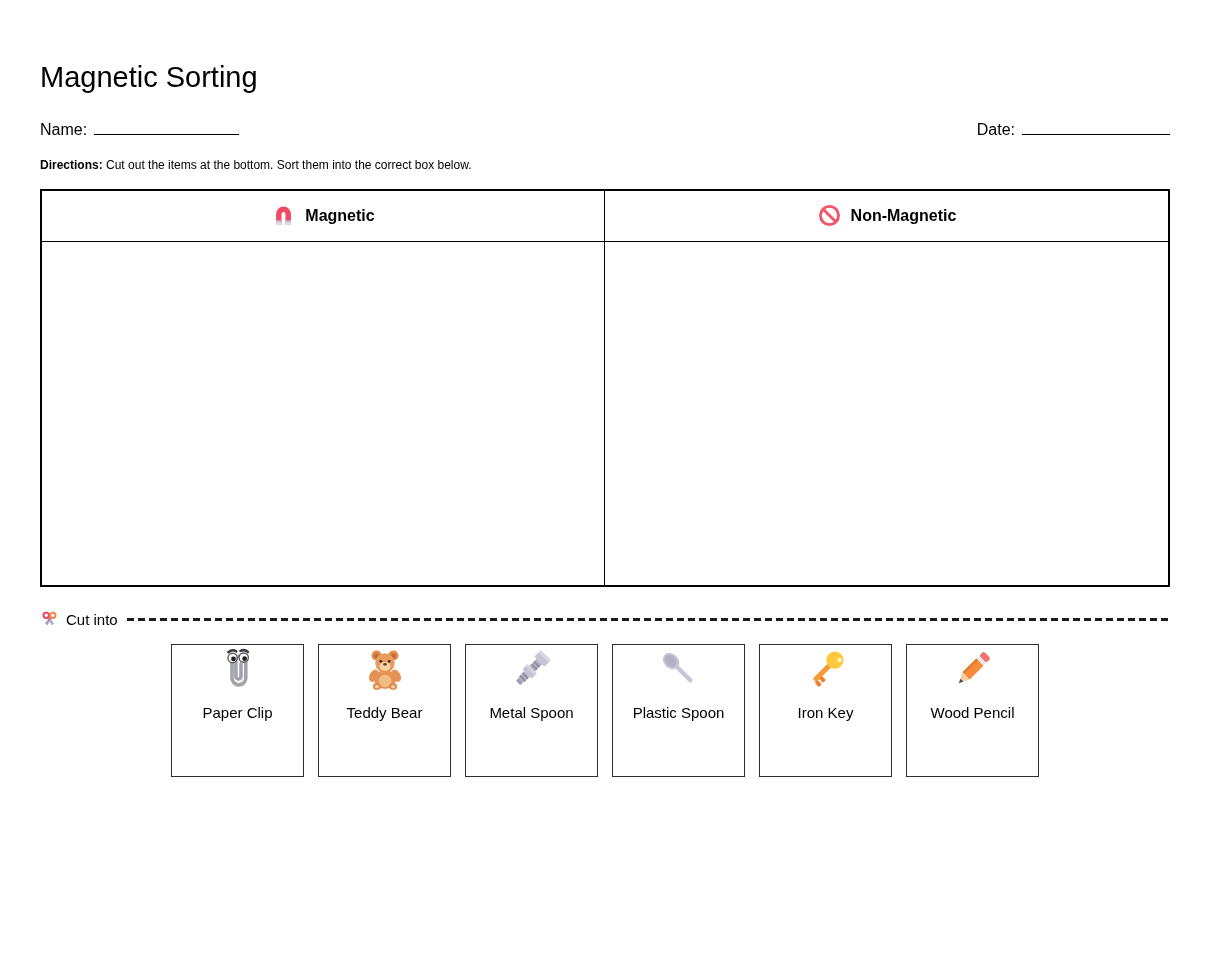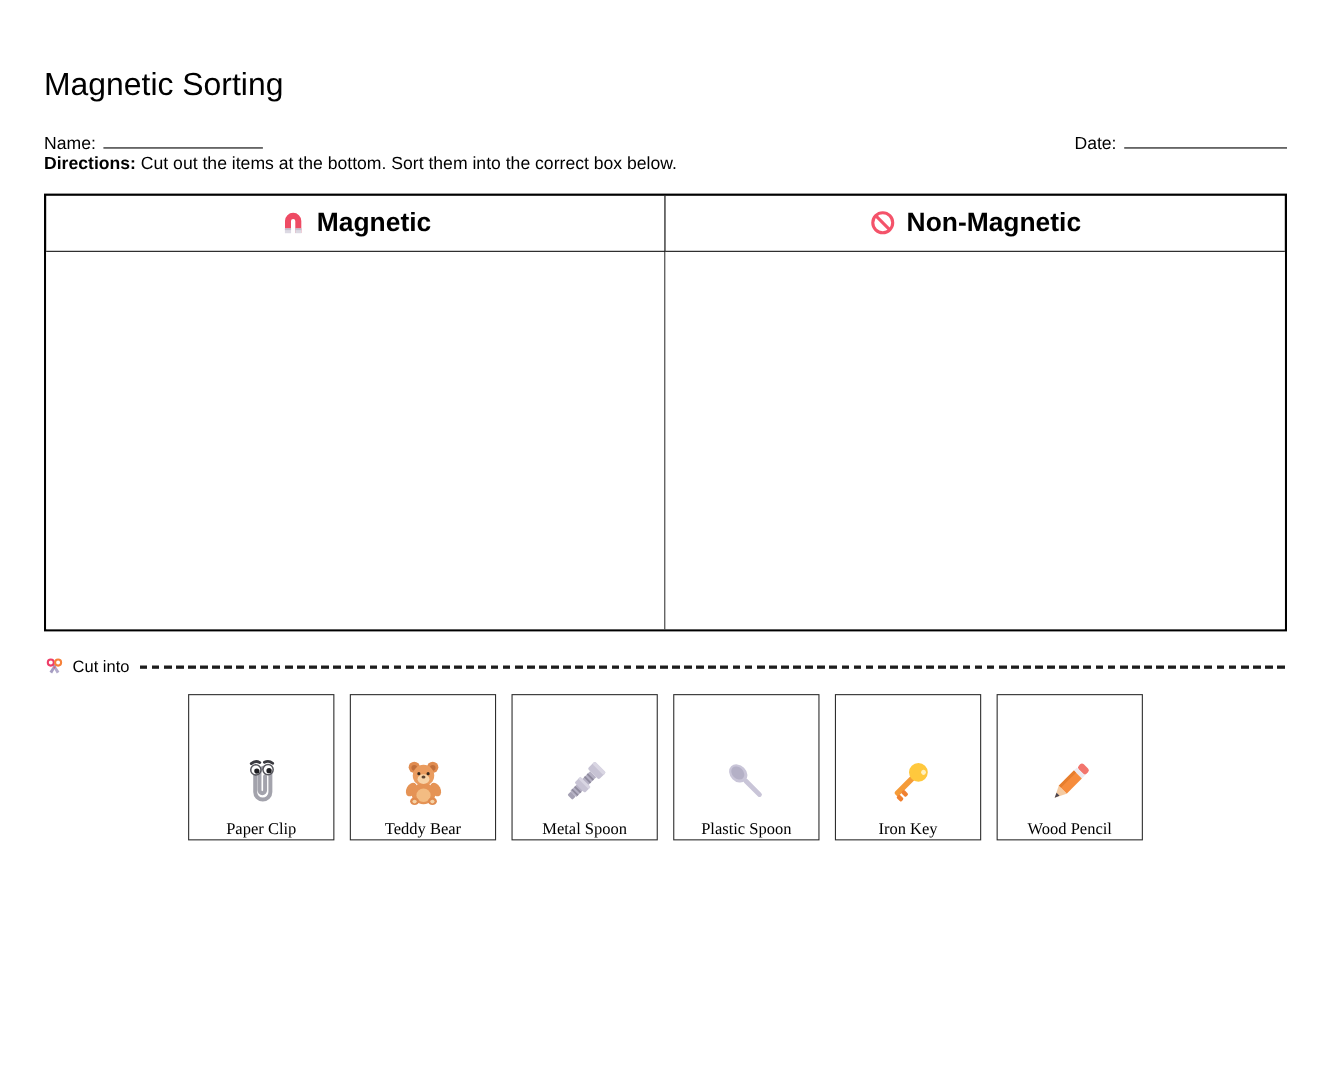--- a/index.html
+++ b/index.html
@@ -12,38 +12,38 @@
   .page { position: relative; width: 1211px; height: 979px; overflow: hidden; }
   .content { padding: 0 41px 0 40px; }
 
   .title { margin: 0; padding-top: 60px; font-size: 29px; font-weight: 400; line-height: 1.2; }
 
   .name-date-row { display: flex; justify-content: space-between; align-items: flex-end; margin-top: 26px; font-size: 16px; }
   .blank-line { display: inline-block; border-bottom: 1.5px solid #000; height: 14px; vertical-align: baseline; margin-left: 7px; }
   .name-line { width: 145px; }
   .date-line { width: 148px; }
 
-  .directions { margin-top: 1px; font-size: 16px; }
+  .directions { margin-top: 19px; font-size: 12px; }
   .directions b { font-weight: 700; }
 
   .sort-table { margin-top: 17px; border: 2px solid #000; display: grid; grid-template-columns: 1fr 1fr; }
-  .hcell { height: 51px; border-bottom: 1px solid #000; display: flex; align-items: center; justify-content: center; gap: 9px; font-size: 24px; font-weight: 700; }
+  .hcell { height: 51px; border-bottom: 1px solid #000; display: flex; align-items: center; justify-content: center; gap: 9px; font-size: 16px; font-weight: 700; }
   .hcell.first, .bcell.first { border-right: 1px solid #000; }
   .bcell { height: 343px; background: #fff; }
   .hicon { width: 25px; height: 25px; }
 
   .cut-row { display: flex; align-items: center; margin-top: 23px; height: 20px; }
   .cut-icon { width: 19px; height: 19px; margin-right: 7px; flex: 0 0 auto; }
   .cut-label { font-size: 15px; white-space: nowrap; }
   .cut-dash { flex: 1; height: 3px; margin-left: 9px;
     background: repeating-linear-gradient(90deg, #1d1d1d 0 7px, transparent 7px 11px); }
 
   .cards-row { display: flex; justify-content: center; gap: 14px; margin-top: 14px; }
   .card { width: 133px; height: 133px; border: 1px solid #2e2e2e; background: #fff;
-    display: flex; flex-direction: column; align-items: center; justify-content: flex-end; font-family: Liberation Serif, serif; }
+    display: flex; flex-direction: column; align-items: center; justify-content: flex-start; }
   .card-icon { width: 48px; height: 48px; flex: 0 0 auto; }
   .card-label { margin-top: 11px; font-size: 15px; color: #000; }
 </style>
 </head>
 <body>
 
 <svg width="0" height="0" style="position:absolute" aria-hidden="true">
   <defs>
     <symbol id="i-magnet" viewBox="0 0 32 32">
       <path d="M10 28 V14 a6 6 0 0 1 12 0 V28" fill="none" stroke="#EE4B64" stroke-width="7"></path>

